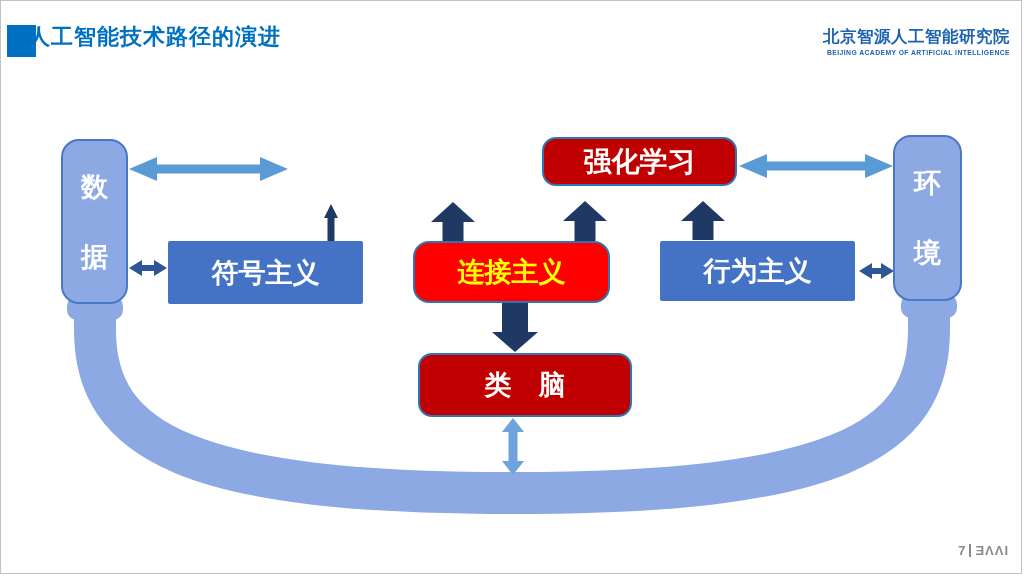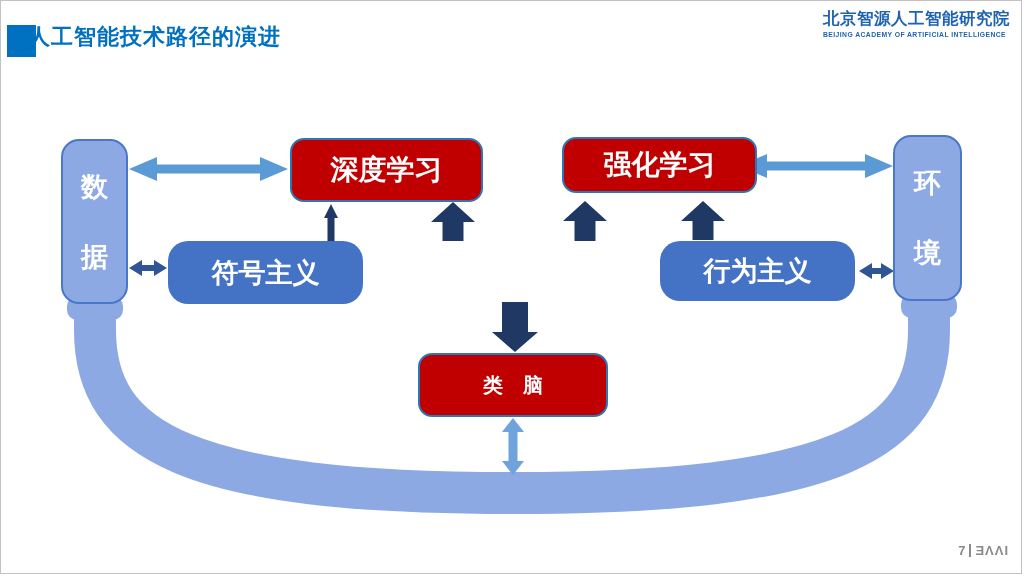--- a/index.html
+++ b/index.html
@@ -16,21 +16,21 @@
   .title-square {
     position:absolute; left:7px; top:25px; width:29px; height:32px;
     background:var(--title-blue);
   }
   .page-title {
     position:absolute; left:28px; top:22px;
     font-size:22px; font-weight:bold; color:var(--title-blue);
     letter-spacing:1px; white-space:nowrap;
   }
   .brand {
-    position:absolute; right:16px; top:8px; text-align:left;
+    position:absolute; right:16px; top:26px; text-align:right;
   }
   .brand-cn {
     font-size:16.5px; font-weight:bold; color:var(--brand-blue);
     letter-spacing:0.5px; white-space:nowrap;
   }
   .brand-en {
     margin-top:1px; font-size:6.8px; font-weight:bold; color:var(--brand-blue);
     letter-spacing:0.42px; white-space:nowrap;
   }
   
@@ -52,25 +52,25 @@
     border-radius:18px; font-size:27px;
   }
   .node-data { left:61px;  top:139px; width:67px; height:165px; }
   .node-env  { left:893px; top:135px; width:69px; height:166px; }
 
   .node-red {
     background:var(--node-dark-red); border:2.5px solid var(--red-border);
     border-radius:14px; font-size:28px;
   }
   .node-deep  { left:290px; top:138px; width:193px; height:64px; }
-  .node-rl    { left:542px; top:137px; width:195px; height:56px;margin-left:20px; }
-  .node-brain { left:418px; top:353px; width:190px; height:64px; font-size:20px; }
+  .node-rl    { left:542px; top:137px; width:195px; height:49px; }
+  .node-brain { left:418px; top:353px; width:214px; height:64px; font-size:27px; }
 
   .node-blue {
-    background:var(--node-accent); border-radius:20px; font-size:27px;
+    background:var(--node-accent); border-radius:2px; font-size:27px;
   }
   .node-sym { left:168px; top:241px; width:195px; height:63px; }
   .node-beh { left:660px; top:241px; width:195px; height:60px; }
 
   .node-conn {
     left:413px; top:241px; width:197px; height:62px;
     background:var(--node-bright-red); border:2.5px solid var(--red-border);
     border-radius:16px; color:var(--text-yellow); font-size:27px;
   }
   
@@ -115,24 +115,24 @@
 
   <div class="node node-vert node-data">
     <span>数</span>
     <span>据</span>
   </div>
   <div class="node node-vert node-env">
     <span>环</span>
     <span>境</span>
   </div>
 
-  <div class="node node-red node-deep">深度学习</div>
   <div class="node node-red node-rl">强化学习</div>
 
   <div class="node node-blue node-sym">符号主义</div>
+  <div class="node node-conn">连接主义</div>
   <div class="node node-blue node-beh">行为主义</div>
 
   <div class="node node-red node-brain">类　脑</div>
 
   <div class="footer">
     <span class="footer-page">7</span>
     <span class="footer-divider"></span>
     <span class="footer-logo">ƎΛΛI</span>
   </div>
 </div>

